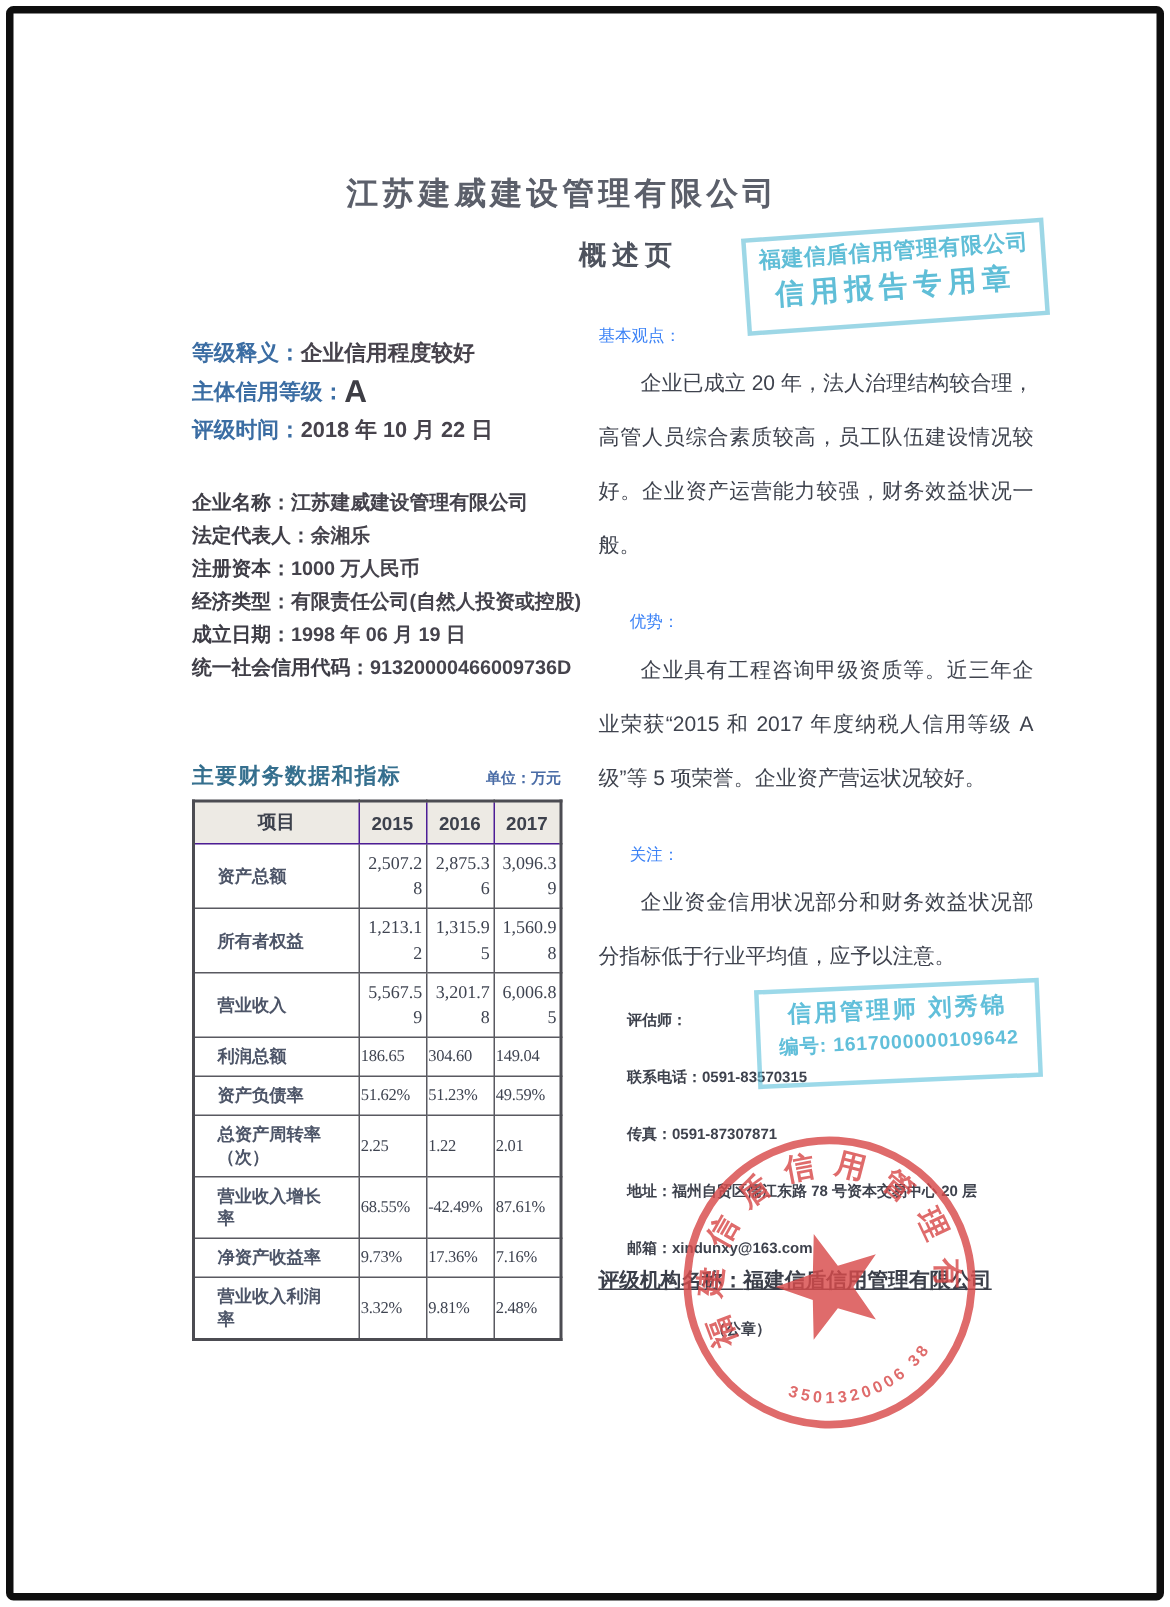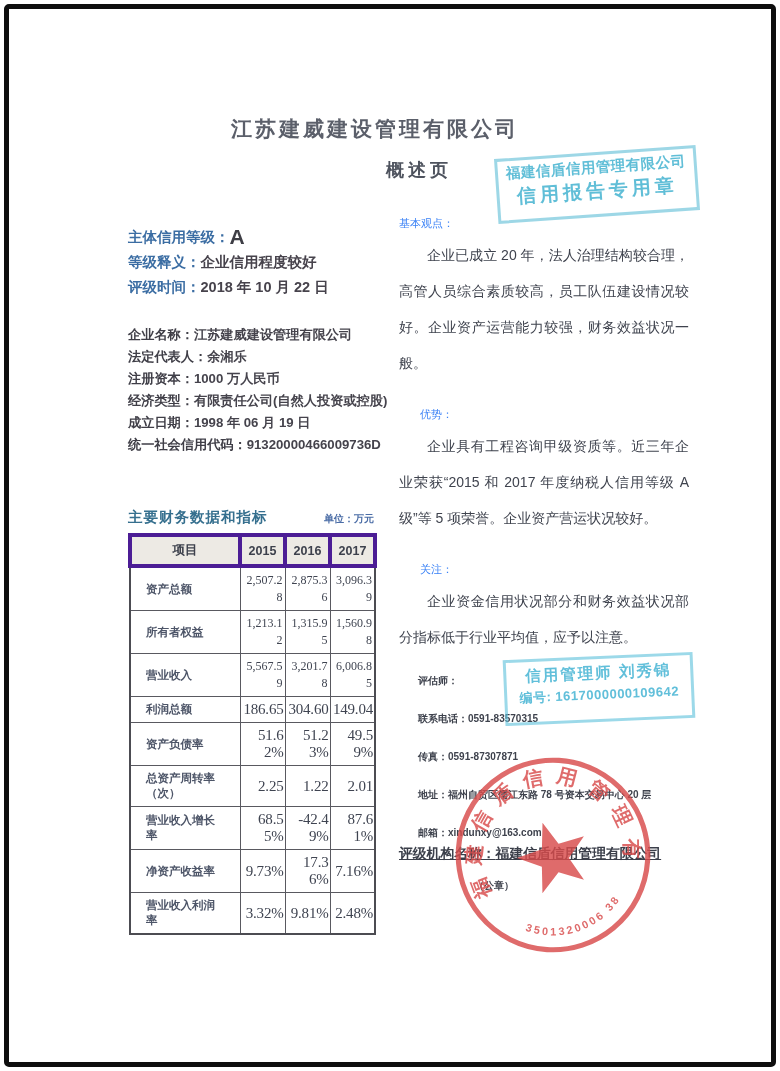--- a/index.html
+++ b/index.html
@@ -43,30 +43,30 @@
   .company { margin-top:24px; }
   .company .field { font-size:13.2px; font-weight:bold; color:#45434c; line-height:22px; }
   .company .field .lbl { color:#3f3e47; }
   .fin-head { display:flex; justify-content:space-between; align-items:baseline; margin-top:16px; margin-bottom:6px; width:246px; }
   .fin-title { font-size:14.5px; font-weight:bold; color:#356f8e; letter-spacing:1px; }
   .fin-unit { font-size:10px; font-weight:bold; color:#4a6ca6;margin-top:40px; }
   table.fin { border-collapse:collapse; table-layout:fixed; border:2px solid #4c4c52; }
   table.fin col.c-item { width:110px; }
   table.fin col.c-year { width:45px; }
   table.fin th {
-    border:4px solid #4c1d95; background:#edeae4; color:#3d414c;
+    border:1px solid #4c1d95; background:#edeae4; color:#3d414c;
     font-size:12.5px; font-weight:bold; padding:5px 2px;
   }
   table.fin td { border:1px solid #595960; }
   td.item { font-size:11.5px; font-weight:bold; color:#4d5568; padding:5px 15px; text-align:left; }
   td.val {
     font-family:"Liberation Serif", serif; font-size:12px; color:#3f4451;
     text-align:right; padding:4px 2px; word-break:break-all; line-height:17px;
   }
-  tr.pct td.val { font-size:15px; letter-spacing:-.2px; text-align:right; padding:4px 1px; }
+  tr.pct td.val { font-size:11px; letter-spacing:-.2px; text-align:left; padding:4px 1px; }
   
   .right-col { position:absolute; left:399px; top:216px; width:290px; color:#3e424d; z-index:5; }
   .sec-head { font-size:11px; font-weight:normal; color:#3b82f6; }
   .indent1 { text-indent:1.9em; }
   .para {
     font-size:14px; line-height:36px; text-align:justify; text-indent:2em;
     margin:6px 0 0 0; color:#3f434e;
   }
   .gap-m { margin-top:26px; }
   .assessor-line { margin-top:58px; }
@@ -84,24 +84,24 @@
 <div class="page-title">江苏建威建设管理有限公司</div>
 <div class="page-subtitle">概述页</div>
 
 <div class="stamp-rect stamp-report">
   <div class="l1">福建信盾信用管理有限公司</div>
   <div class="l2">信用报告专用章</div>
 </div>
 
 <div class="left-col">
   <div class="rating-line">
+    <span>等级释义：</span><span class="val">企业信用程度较好</span>
+  </div>
+  <div class="rating-line">
     <span>主体信用等级：</span><span class="grade">A</span>
-  </div>
-  <div class="rating-line">
-    <span>等级释义：</span><span class="val">企业信用程度较好</span>
   </div>
   <div class="rating-line">
     <span>评级时间：</span><span class="val">2018 年 10 月 22 日</span>
   </div>
 
   <div class="company">
     <div class="field"><span class="lbl">企业名称：</span><span>江苏建威建设管理有限公司</span></div>
     <div class="field"><span class="lbl">法定代表人：</span><span>余湘乐</span></div>
     <div class="field"><span class="lbl">注册资本：</span><span>1000 万人民币</span></div>
     <div class="field"><span class="lbl">经济类型：</span><span>有限责任公司(自然人投资或控股)</span></div>

